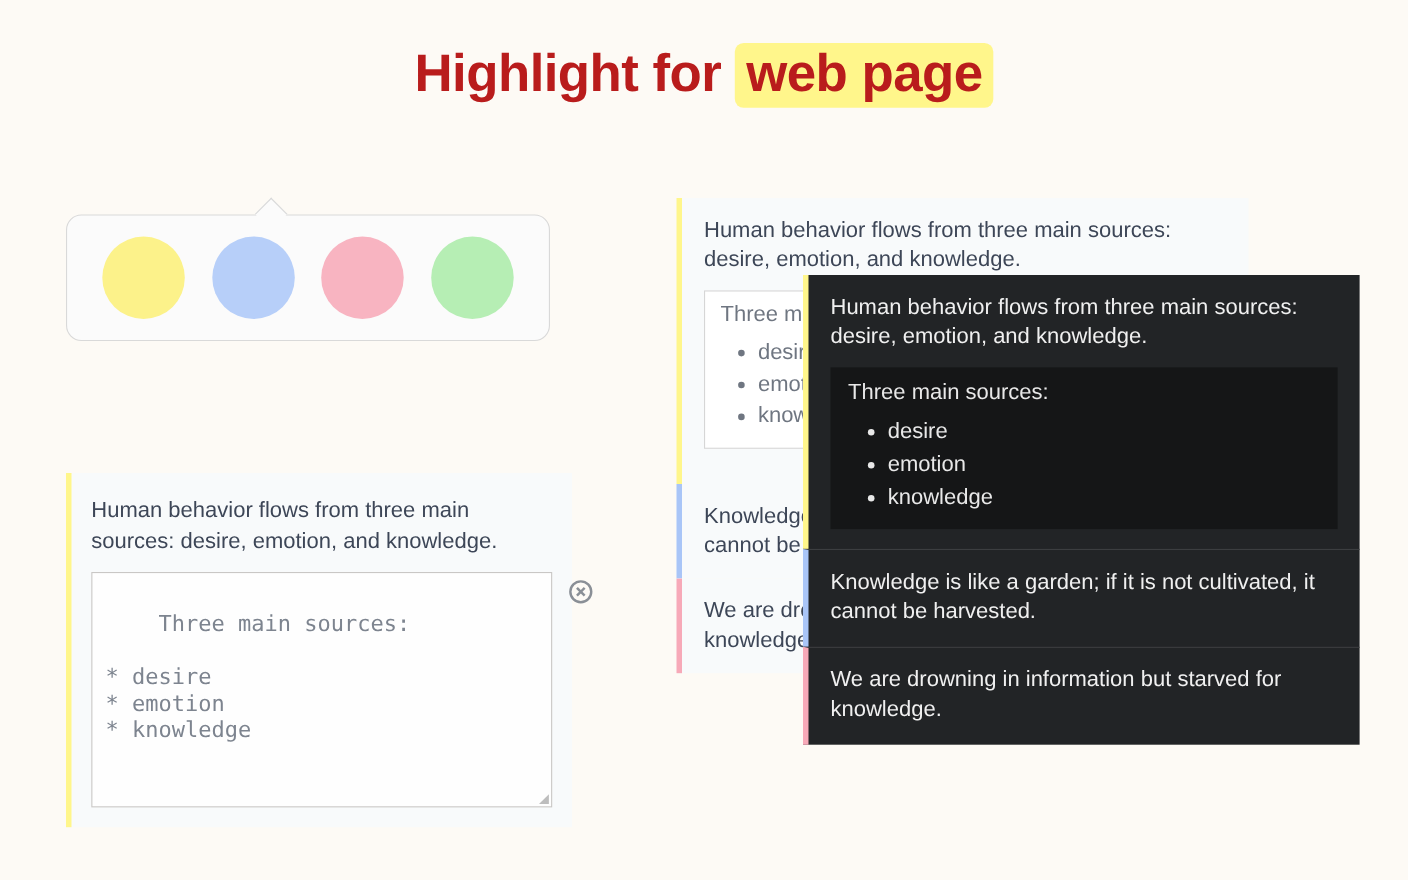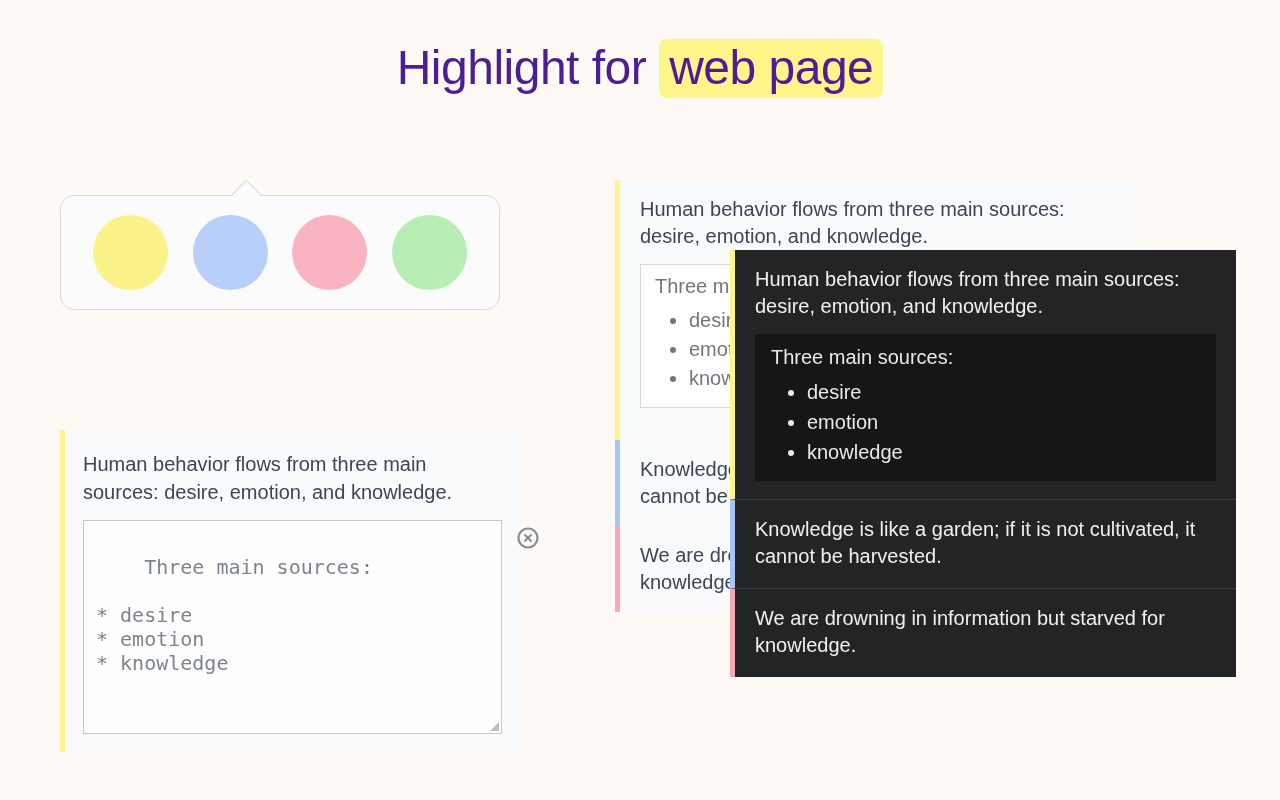--- a/index.html
+++ b/index.html
@@ -13,22 +13,22 @@
   }
 
   
   .page-title {
     position: absolute;
     top: 40px;
     left: 0;
     right: 0;
     text-align: center;
     font-size: 48px;
-    font-weight: 400;
-    color: #4c1d95;
+    font-weight: 700;
+    color: #b91c1c;
     letter-spacing: -0.5px;
   }
   .page-title .plain { }
   .page-title .hl {
     background: #fff68b;
     padding: 2px 10px 4px 10px;
     border-radius: 8px;
   }
 
   

